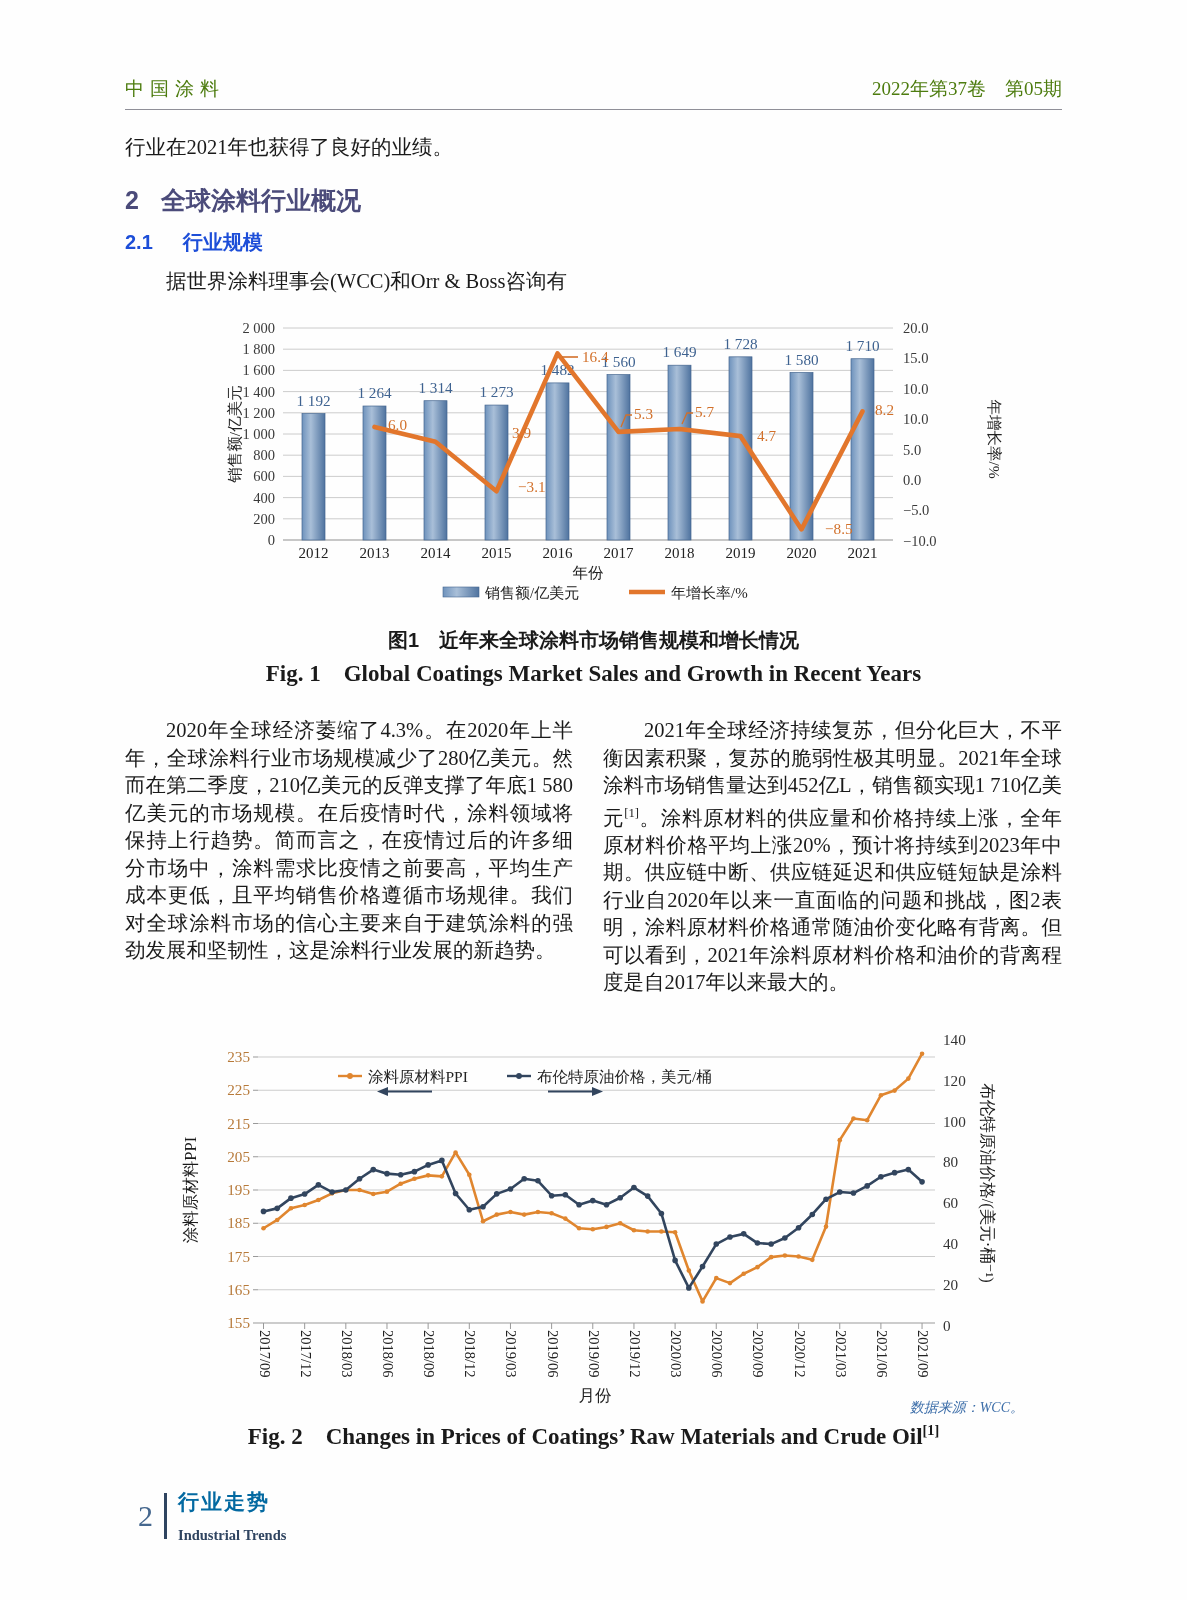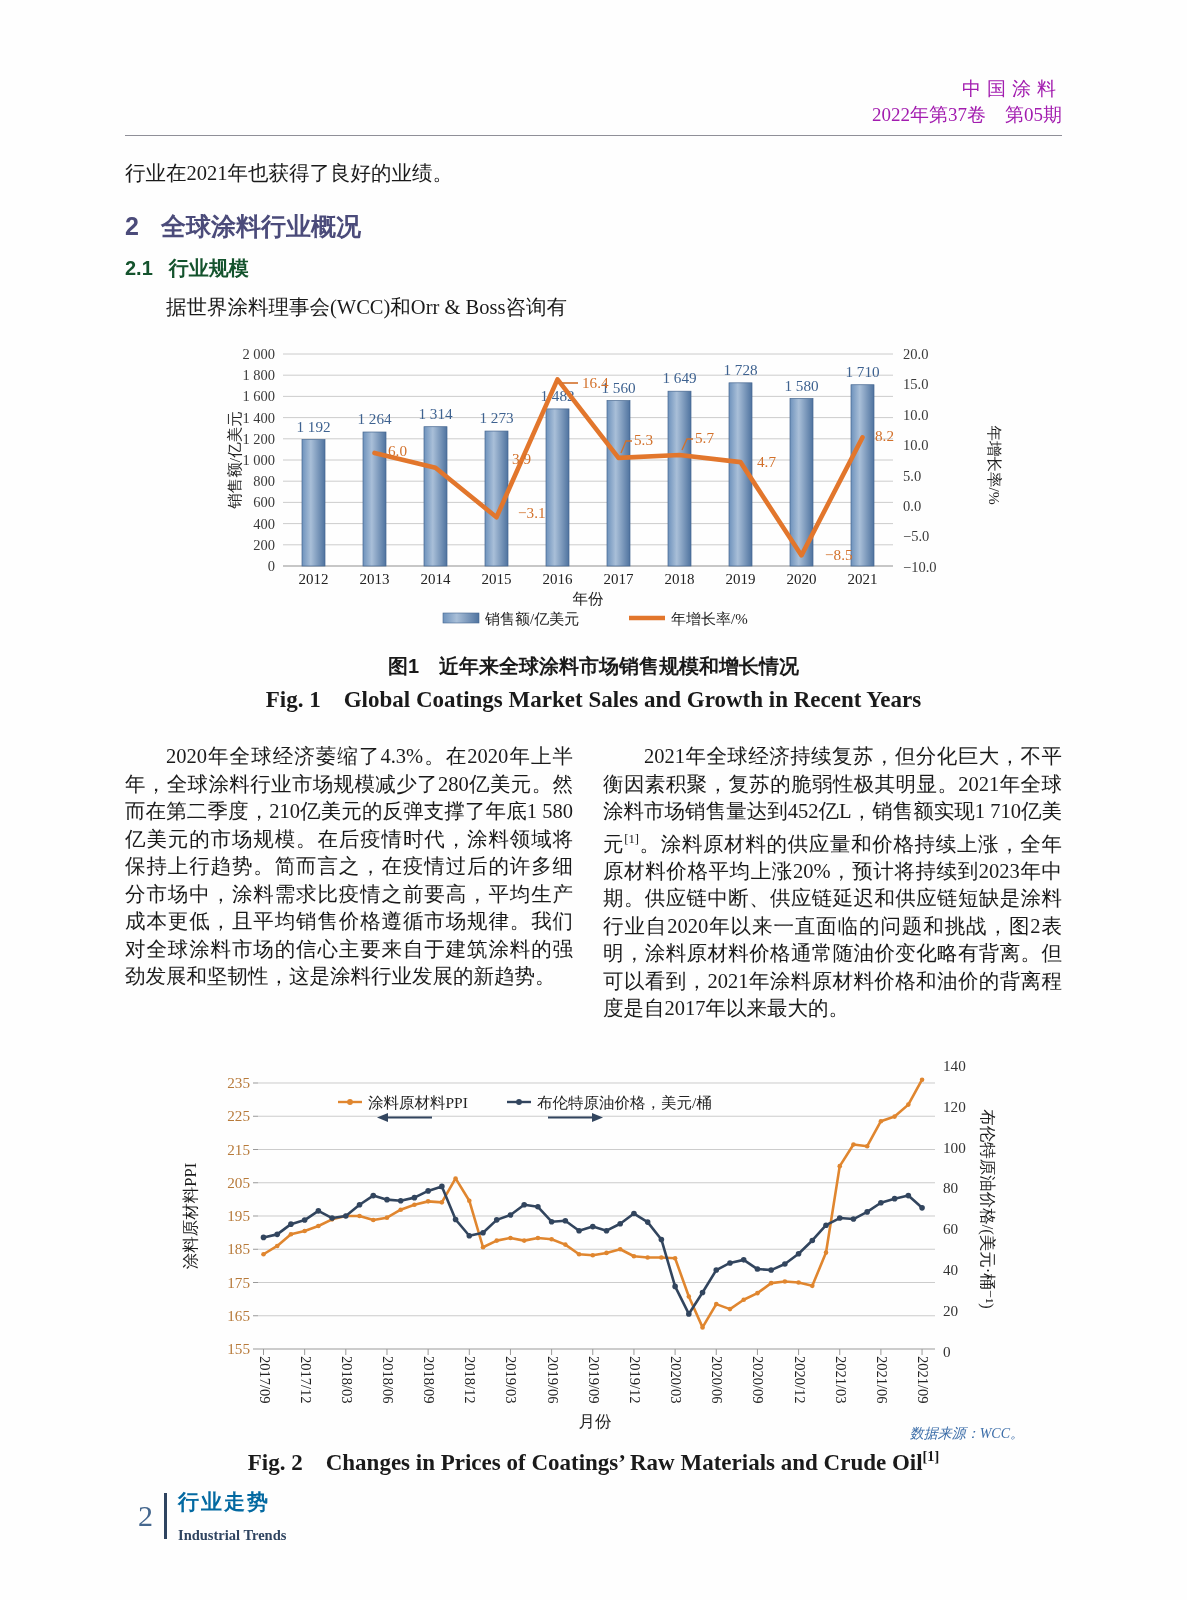--- a/index.html
+++ b/index.html
@@ -1,29 +1,29 @@
 <!DOCTYPE html>
 <html><head>
 <meta charset="utf-8">
 <style>
   html,body{margin:0;padding:0;background:#e8e8e8;}
   .page{position:relative;width:1187px;height:1600px;background:#fefefe;box-sizing:border-box;
         padding:76px 125px 0 125px;overflow:hidden;margin:0 auto;
         font-family:"Liberation Serif","DejaVu Serif",serif;color:#1a1a1a;}
-  .hdr{display:flex;justify-content:space-between;align-items:flex-end;font-size:19px;color:#a21caf;flex-direction:column;}
+  .hdr{display:flex;justify-content:space-between;align-items:flex-end;font-size:19px;color:#4d7c0f;}
   .hdr .journal{letter-spacing:6px;}
   .hdr-rule{border-bottom:1.6px solid #8f8f98;margin-top:7px;}
   .cols{display:grid;grid-template-columns:448px 1fr;column-gap:30px;margin-top:24px;}
   .btxt{font-size:20.5px;line-height:27.5px;text-align:justify;}
   .indent{text-indent:2em;margin:0;}
   p{margin:0;}
   .h2{display:flex;gap:22px;font-family:"Liberation Sans","DejaVu Sans",sans-serif;
       font-weight:bold;font-size:25px;color:#4b4b7a;margin:25px 0 15px 0;}
-  .h21{display:flex;gap:16px;font-family:"Liberation Sans","DejaVu Sans",sans-serif;
-      font-weight:bold;font-size:20px;color:#14532d;margin:0 0 11px 0;}
+  .h21{display:flex;gap:30px;font-family:"Liberation Sans","DejaVu Sans",sans-serif;
+      font-weight:bold;font-size:20px;color:#1d4ed8;margin:0 0 11px 0;}
   .chart1-wrap{margin:20px 0 0 100px;width:785px;}
   .chart2-wrap{margin:12px 0 0 45px;width:890px;}
   .cap{text-align:center;}
   .cap-cn{font-family:"Liberation Sans","DejaVu Sans",sans-serif;font-weight:bold;font-size:20px;margin-top:8px;}
   .cap-en{font-weight:bold;font-size:23px;margin-top:4px;}
   .cols2{margin-top:28px;}
   .src-note{text-align:right;padding-right:38px;color:#3a6ca8;font-style:italic;font-size:14px;margin-top:-14px;}
   sup{font-size:0.62em;}
   .footer{position:absolute;left:138px;top:1488px;display:flex;align-items:center;gap:11px;}
   .footer .pnum{font-size:30px;color:#45678e;}

